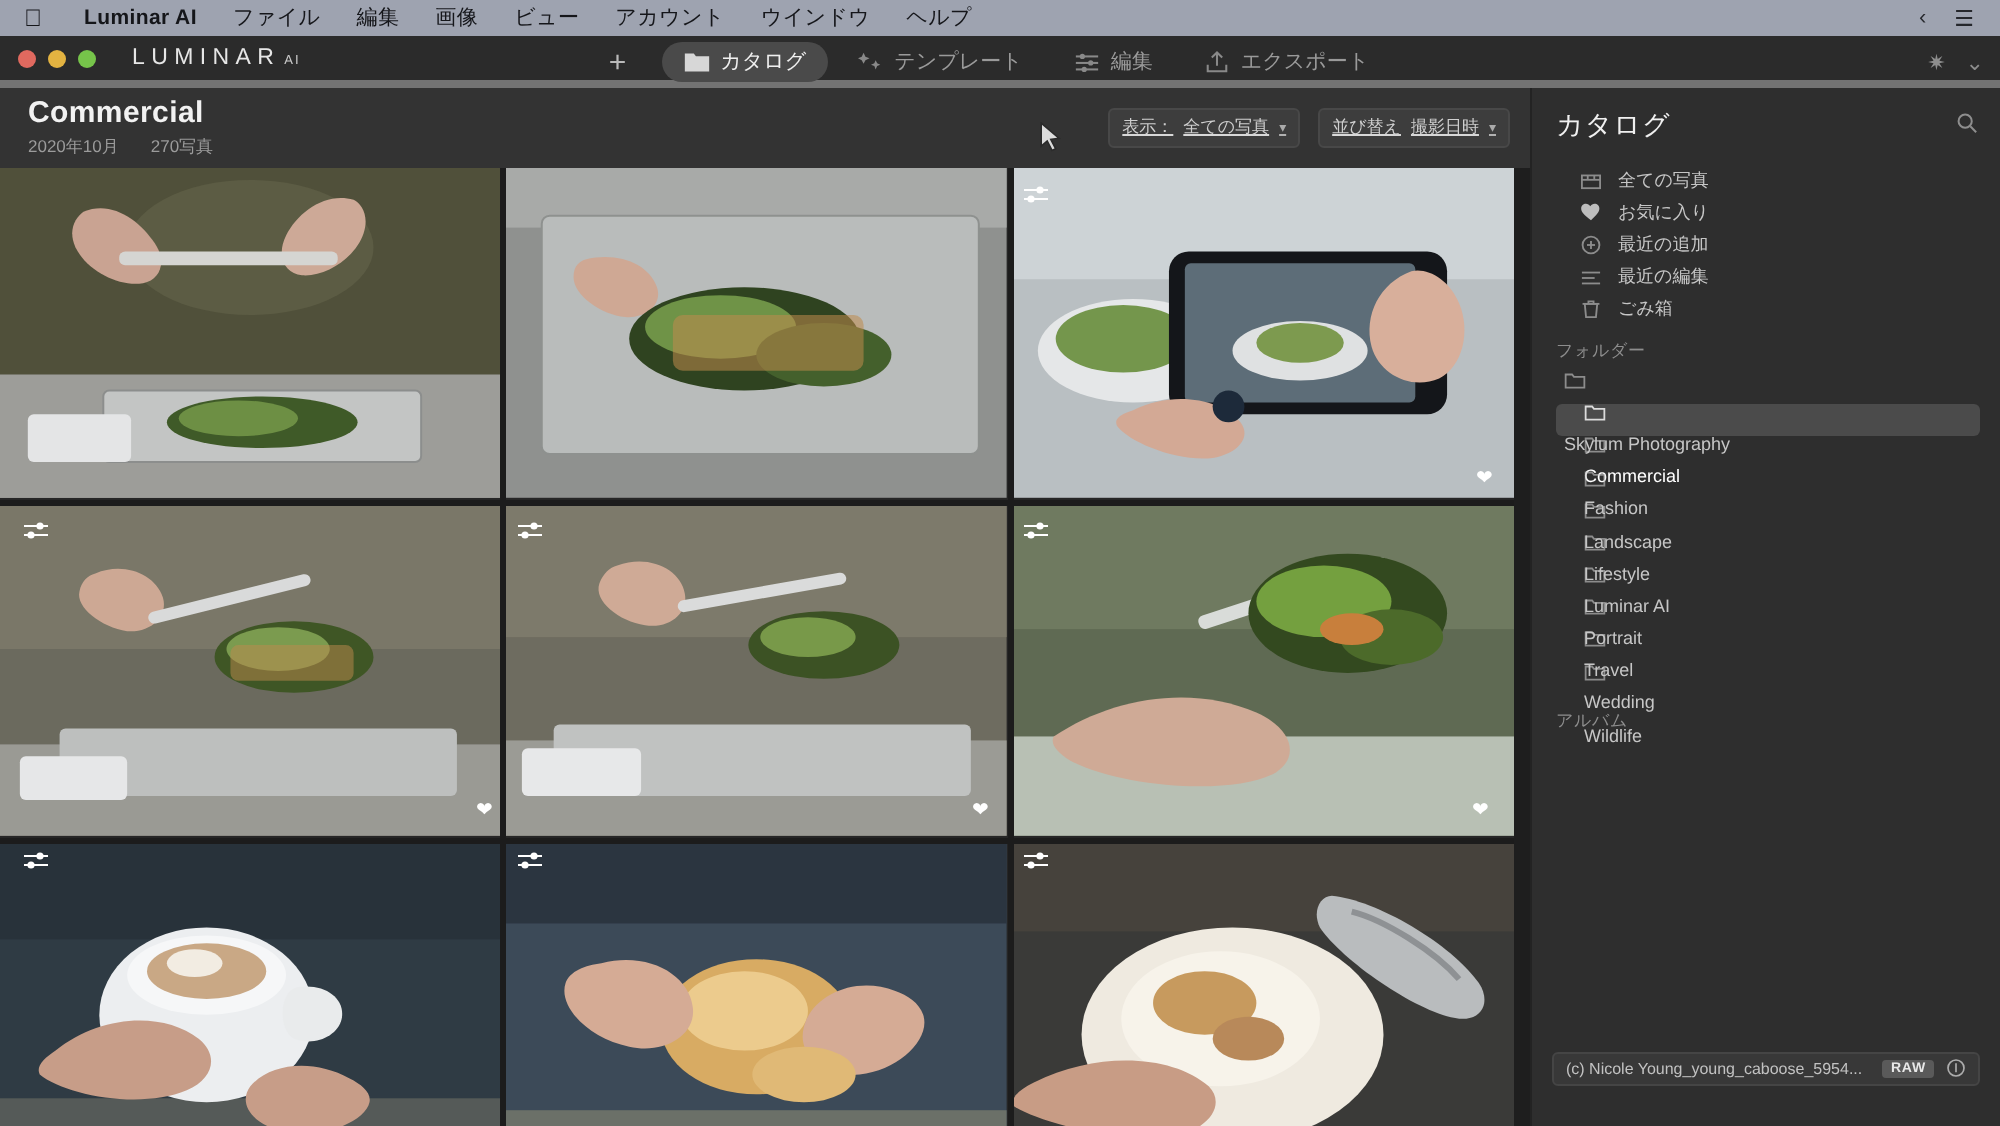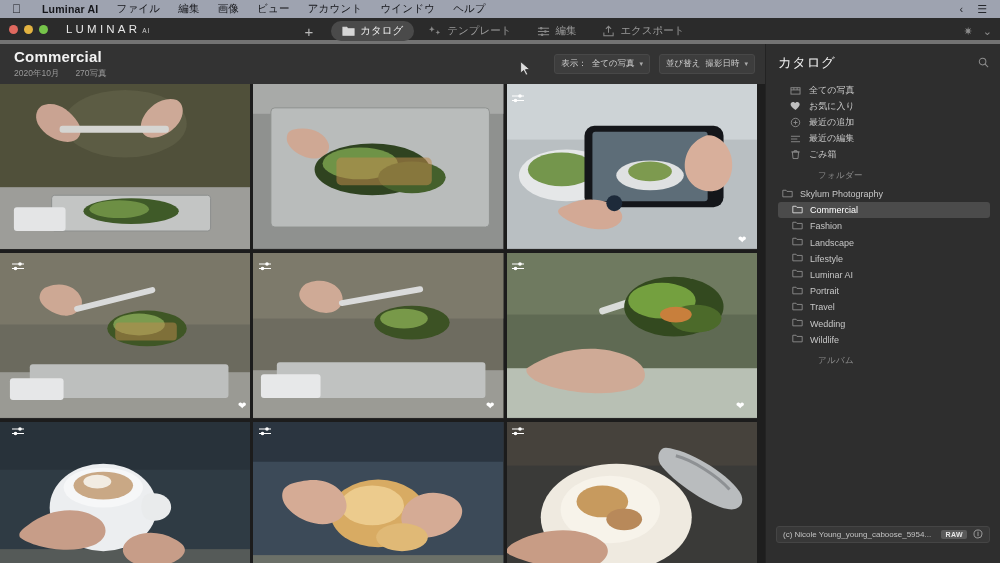--- a/index.html
+++ b/index.html
@@ -66,21 +66,21 @@
   
   .header {
     position:absolute; top:44px; left:0; width:765px; height:40px;
     background:#333333;
     display:flex; align-items:center;
   }
   .header .titlewrap { padding-left:14px; }
   .header .h-title { font-size:15px; color:#f2f2f2; font-weight:bold; line-height:16px; letter-spacing:.2px;}
   .header .h-sub { font-size:8.5px; color:#9b9b9b; margin-top:3px; display:flex; gap:16px; }
   .header .hspacer { flex:1; }
-  .hdr-controls { display:flex; gap:9px; padding-right:10px; }
+  .hdr-controls { display:flex; gap:9px; padding-right:10px;text-decoration:underline; }
   .hdr-sel {
     display:flex; align-items:center; gap:5px;
     background:#3d3d3d; border:1px solid #484848; border-radius:3px;
     font-size:8.5px; color:#cfcfcf; padding:3px 6px; white-space:nowrap;
   }
   .caret { font-size:7px; opacity:.75; }
 
   
   .grid {
     position:absolute; top:84px; left:0; width:757px; height:479px;
@@ -106,26 +106,26 @@
   .sb-title { font-size:13.5px; color:#f0f0f0; font-weight:500; letter-spacing:.5px;}
   .sb-search { font-size:11px; color:#8e8e8e; }
   .sb-list { padding:2px 0 0 0; }
   .sb-row {
     display:flex; align-items:center; gap:8px;
     height:16.2px; padding:0 10px 0 24px;
     font-size:9px; color:#c6c6c6; white-space:nowrap;
   }
   .sb-row .ic { width:11px; height:11px; display:inline-flex; align-items:center; justify-content:center; opacity:.62; }
   .sb-group {
-    font-size:8.5px; color:#8d8d8d; padding:7px 15px 4px 12px; letter-spacing:.3px;margin-left:40px;
+    font-size:8.5px; color:#8d8d8d; padding:7px 15px 4px 12px; letter-spacing:.3px;
   }
   .sb-folder {
-    display:flex; align-items:center; gap:7px;
+    display:flex; gap:22px;
     height:16.2px; margin:0 10px 0 12px; padding-left:14px;
-    font-size:9px; color:#c6c6c6; border-radius:3px; white-space:nowrap;
+    font-size:9px; color:#c6c6c6; border-radius:3px; white-space:nowrap;flex-direction:column;
   }
   .sb-folder.root { padding-left:4px; }
   .sb-folder.sel { background:#4b4b4b; color:#ffffff; }
   .sb-status {
     position:absolute; left:10px; right:10px; bottom:20px;
     height:17px; background:#383838; border:1px solid #454545; border-radius:3px;
     display:flex; align-items:center; gap:6px; padding:0 6px;
     font-size:8px; color:#c2c2c2; white-space:nowrap; overflow:hidden;
   }
   .sb-status .fname { flex:1; overflow:hidden; text-overflow:ellipsis; }

